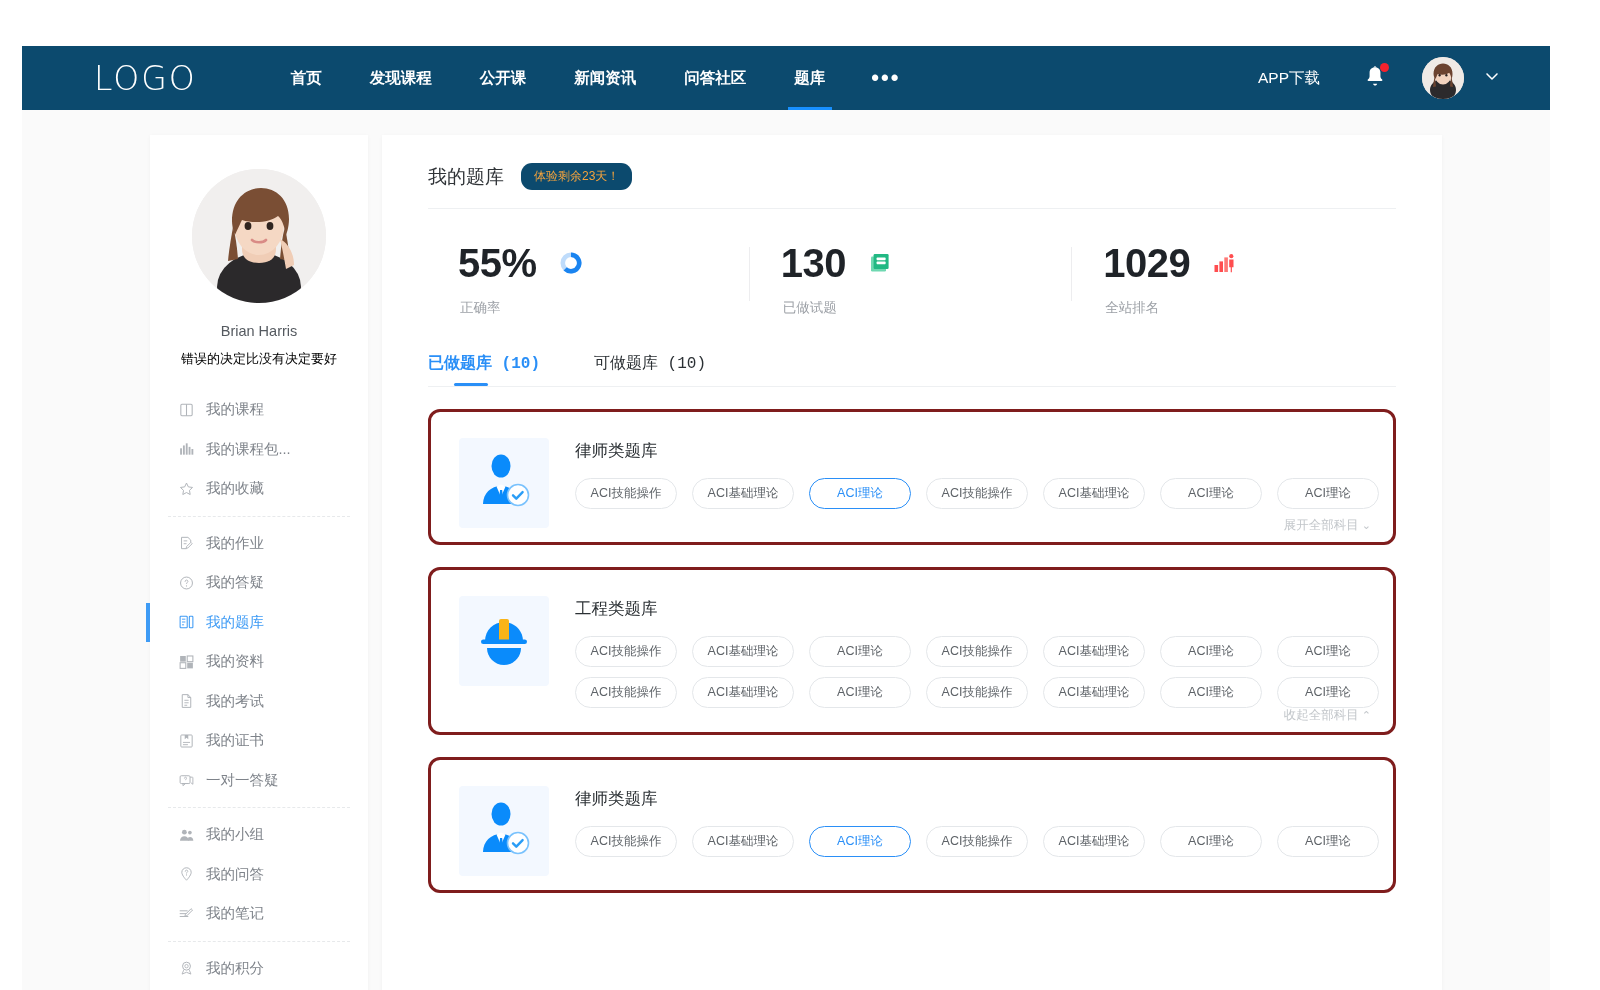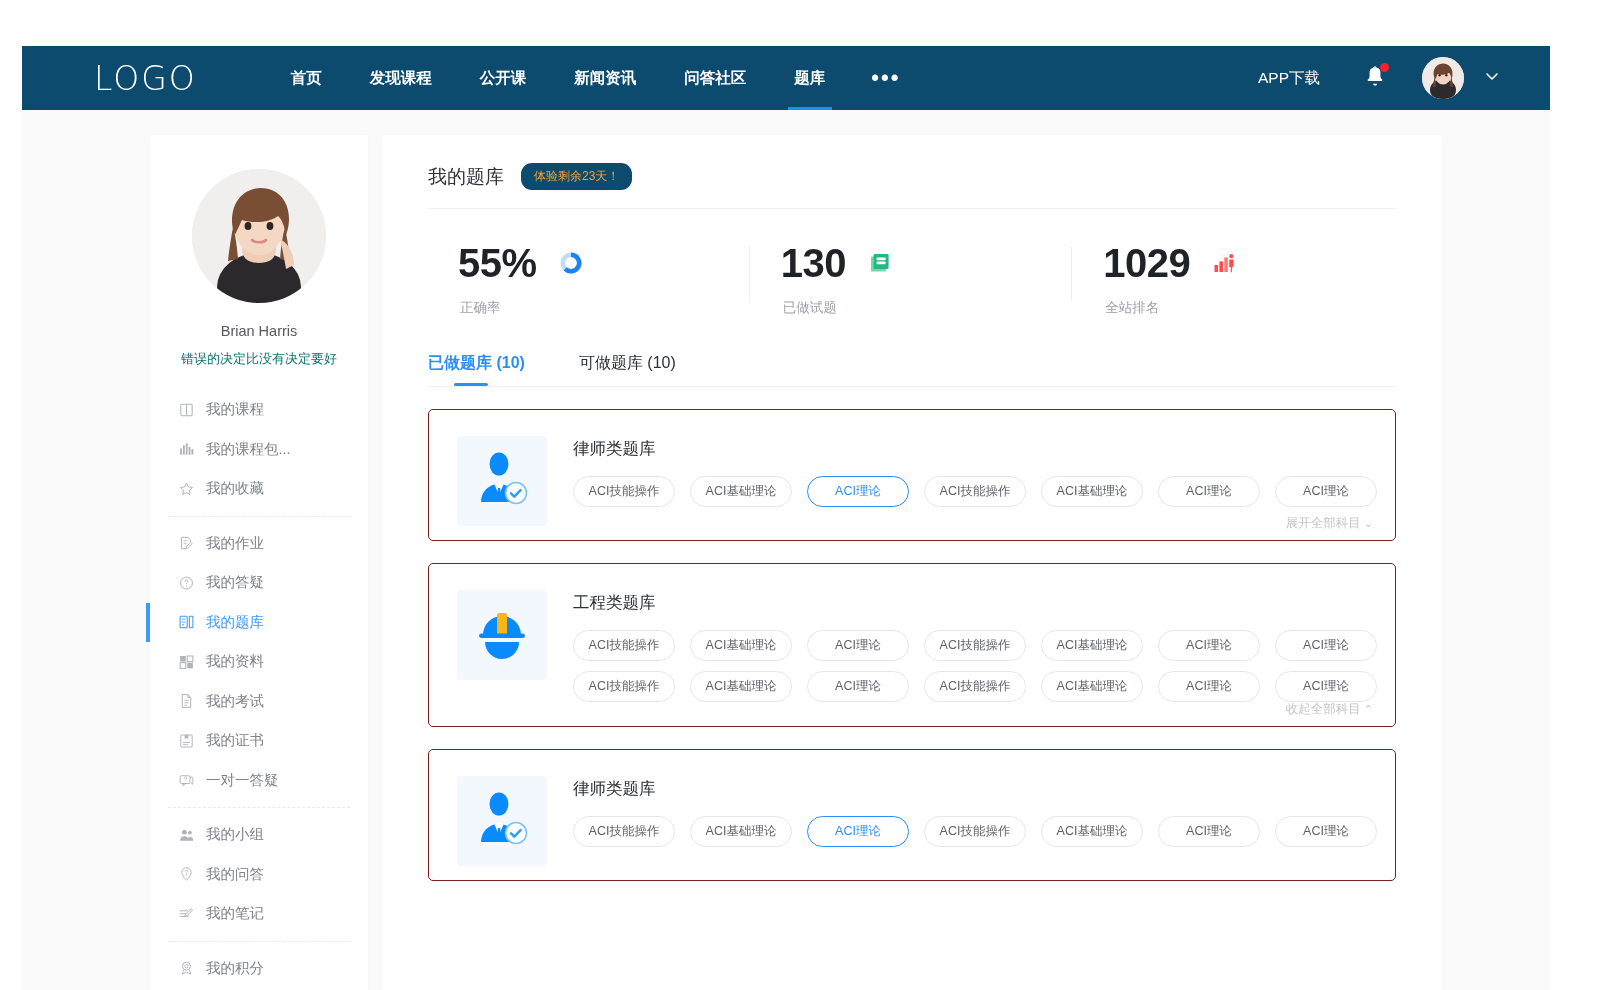--- a/index.html
+++ b/index.html
@@ -67,21 +67,21 @@
     width: 218px; height: 900px;
     background:#ffffff;
     box-shadow: 0 1px 4px rgba(0,0,0,0.04);
   }
   .profile { padding-top: 34px; text-align:center; }
   .avatar-big {
     width: 134px; height: 134px; border-radius:50%;
     margin: 0 auto; overflow:hidden; background:#f0efee; position:relative;
   }
   .prof-name { margin-top: 20px; font-size: 14.5px; color:#555a60; }
-  .prof-motto { margin-top: 11px; font-size: 13px; color:#0f766e; }
+  .prof-motto { margin-top: 11px; font-size: 13px; color:#000000; }
 
   .menu { margin-top: 22px; }
   .menu-item {
     position: relative;
     display:flex; align-items:center;
     height: 39.5px;
     padding-left: 56px;
     cursor:pointer;
     color:#7e838a; font-size:14.5px;
   }
@@ -130,35 +130,35 @@
     width:1px; height: 54px; background:#ededef;
   }
   .stat-row { display:flex; align-items:center; padding-left: 30px; }
   .stat-num {
     font-size: 40px; color:#1f2328; font-weight:700; line-height:1;
     letter-spacing:-0.5px;
   }
   .stat-ico { margin-left: 22px; width: 24px; height: 24px; display:flex; align-items:center; justify-content:center;}
   .stat-label { margin-top: 16px; padding-left: 32px; font-size: 13.5px; color:#9ca0a6; }
 
-  .tabs { display:flex; margin: 30px 46px 0 46px; }
+  .tabs { display:flex; margin: 30px 46px 0 46px; font-family: Liberation Mono, monospace; }
   .tab {
     position:relative; font-size:16px; color:#2b3034; margin-right: 54px;
     padding-bottom: 12px; cursor:pointer; white-space:nowrap;
   }
   .tab.active { color:#2a8ff7; font-weight:700; }
   .tab.active::after {
     content:""; position:absolute; left: 26px; bottom: 0;
     width: 34px; height: 3px; border-radius:2px; background:#2a8ff7;
   }
   .tabs-rule { margin: 0 46px; border-top:1px solid #eef0f2; }
 
   .cards { margin: 22px 46px 0 46px; }
   .card {
-    border:1px solid #7f1d1d; border-radius: 5px;
+    border:3px solid #7f1d1d; border-radius: 12px;
     margin-bottom: 22px; padding: 26px 24px 14px 28px;
     display:flex; background:#fff;
     position:relative;
   }
   .card-ico {
     width: 90px; height: 90px; border-radius:4px; background:#f3f8ff;
     flex: 0 0 90px; display:flex; align-items:center; justify-content:center;
   }
   .card-body { flex:1; padding-left: 26px; padding-top: 2px; }
   .card-title { font-size: 16.5px; color:#2b3034; }

